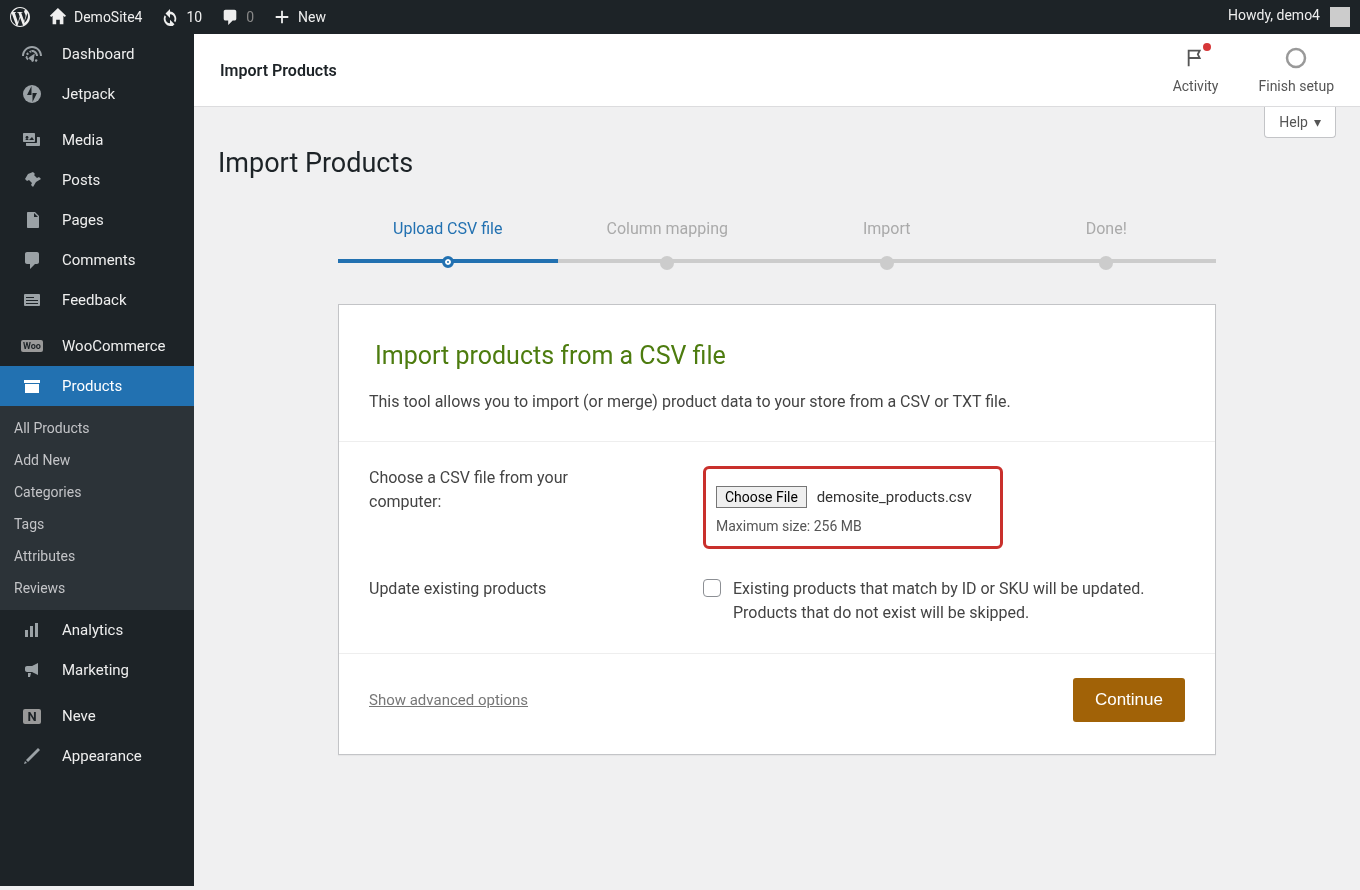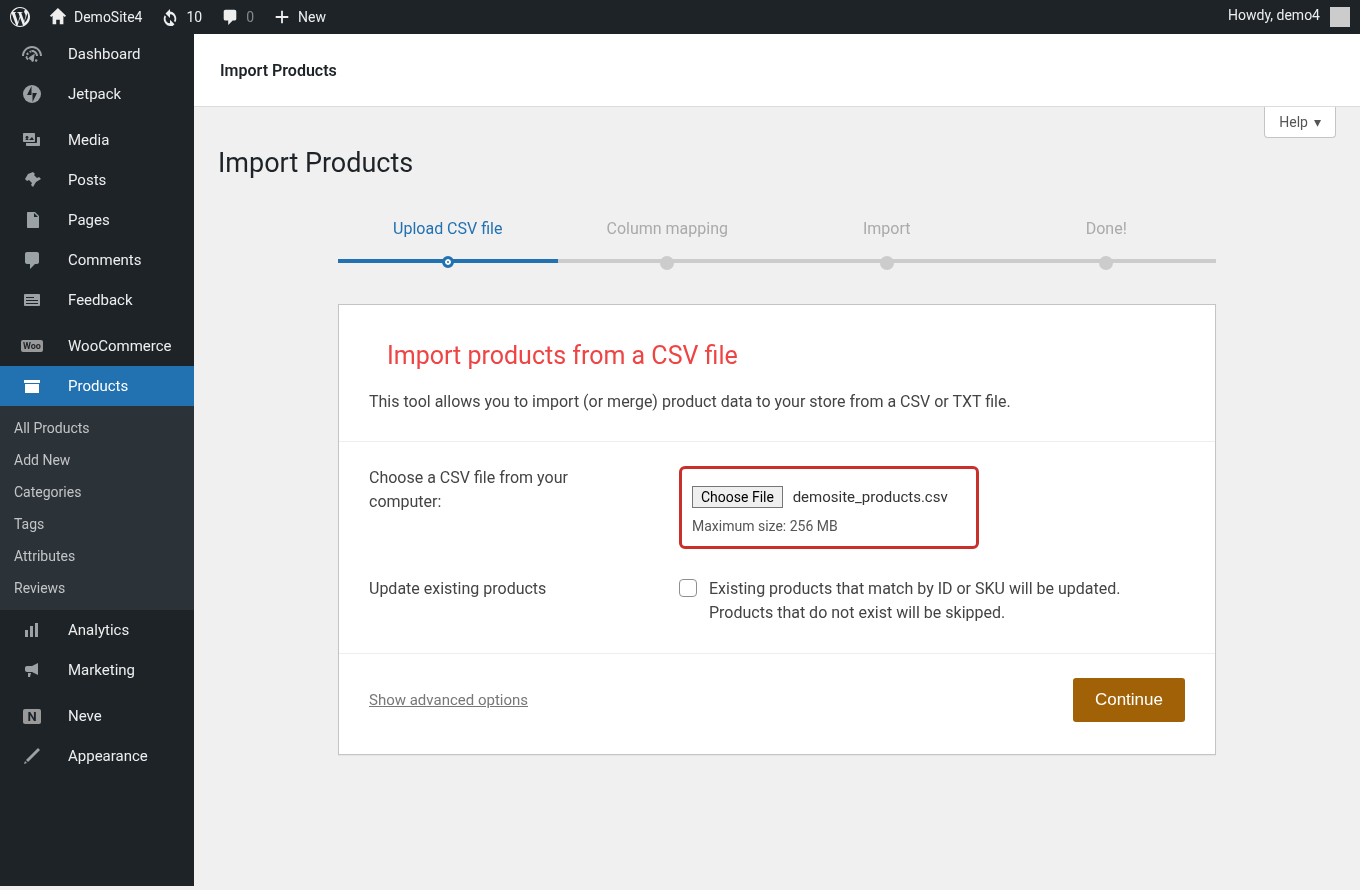--- a/index.html
+++ b/index.html
@@ -9,21 +9,21 @@
 .topbar { height: 34px; background: #1d2327; color: #c3c4c7; display: flex; align-items: center; padding: 0 10px; font-size: 14px; }
 .topbar-left { display: flex; align-items: center; gap: 18px; }
 .topbar-item { display: flex; align-items: center; gap: 6px; cursor: pointer; color: #eee; }
 .topbar-icon { width: 20px; height: 20px; display: inline-flex; align-items: center; justify-content: center; }
 .topbar-right { margin-left: auto; display: flex; gap: 10px; color: #eee; }
 .avatar { width: 20px; height: 20px; background: #ccc; }
 
 
 .layout { display: flex; height: calc(100% - 38px); }
 .sidebar { width: 194px; background: #1d2327; color: #fff; font-size: 15px; overflow-y: auto; }
-.side-item { display: flex; align-items: center; gap: 16px; padding: 10px 12px; cursor: pointer; color: #eee; }
+.side-item { display: flex; align-items: center; gap: 10px; padding: 10px 12px; cursor: pointer; color: #eee; }
 .side-item.active { background: #2271b1; color: #fff; position: relative; }
 .side-item.active::after { content: ""; position: absolute; right: -8px; top: 50%; transform: translateY(-50%); border: 8px solid transparent; border-right-color: #f0f0f1; }
 .side-icon { width: 40px; height: 20px; display: inline-flex; align-items: center; justify-content: center; color: rgba(240,246,252,0.6); }
 .side-item.active .side-icon { color: #fff; }
 .side-sub { background: #2c3338; padding: 6px 0; }
 .side-sub-item { padding: 8px 14px; color: #c3c4c7; cursor: pointer; font-size: 14px; }
 .side-gap { height: 6px; }
 
 
 .main { flex: 1; display: flex; flex-direction: column; overflow-y: auto; background: #f0f0f1; }
@@ -45,25 +45,25 @@
 .step { text-align: center; flex: 1; position: relative; }
 .step-label { font-size: 16px; color: #aaa; margin-bottom: 18px; }
 .step.active .step-label { color: #2271b1; }
 .step-dot { width: 14px; height: 14px; border-radius: 50%; background: #ccc; margin: 0 auto; position: relative; z-index: 2; }
 .step.active .step-dot { background: #2271b1; border: 3px solid #2271b1; width: 12px; height: 12px; box-shadow: inset 0 0 0 2px #fff; }
 .steps-line { position: absolute; height: 4px; background: #ccc; top: 40px; left: 0; right: 0; z-index: 1; }
 .steps-line-fill { position: absolute; height: 4px; background: #2271b1; top: 40px; left: 0; width: 25%; z-index: 1; }
 
 
 .card { background: #fff; margin: 0 120px; padding: 30px 30px; border: 1px solid #c3c4c7; box-shadow: 0 1px 1px rgba(0,0,0,.04); }
-.card h2 { font-size: 25px; font-weight: 400; margin: 6px 18px 22px; color: #ef4444; }
+.card h2 { font-size: 25px; font-weight: 400; margin: 6px 6px 22px; color: #4d7c0f; }
 .card .desc { font-size: 16px; color: #444; margin-bottom: 30px; }
 .card hr { border: none; border-top: 1px solid #eee; margin: 0 -30px 24px; }
 
-.form-row { display: flex; align-items: flex-start; gap: 50px; margin-bottom: 28px; }
+.form-row { display: flex; align-items: flex-start; gap: 74px; margin-bottom: 28px; }
 .form-label { width: 260px; font-size: 16px; color: #444; line-height: 1.5; }
 .form-value { flex: 1; font-size: 15px; color: #333; }
 
 .highlight-box { border: 3px solid #c9302c; border-radius: 6px; padding: 17px 10px 12px; display: inline-block; min-width: 300px; }
 .file-btn { border: 1px solid #767676; background: #efefef; padding: 2px 8px; font-size: 14px; cursor: pointer; font-family: inherit; }
 .file-name { margin-left: 6px; font-size: 15px; }
 .max-size { font-size: 14px; color: #555; margin-top: 10px; }
 
 .chk-row { display: flex; align-items: flex-start; gap: 12px; }
 .chk { width: 18px; height: 18px; border: 1px solid #8c8f94; border-radius: 4px; cursor: pointer; flex-shrink: 0; margin-top: 2px; }
@@ -239,20 +239,39 @@
             <path d="M4 14l4-4 8-8 2 2-8 8-4 4-2-2zm-2 4l3-1-2-2-1 3z"></path>
           </svg>
         </span>
         <span>Appearance</span>
       </div>
   </div>
 
   <div class="main">
     <div class="main-header">
       <span class="main-header-title">Import Products</span>
+      <div class="main-header-actions">
+        <div class="hdr-act">
+          <span class="hdr-act-icon">
+            <svg viewBox="0 0 24 24" width="22" height="22" fill="none" stroke="#555" stroke-width="2">
+                <path d="M4 21V4h12l-2 4 2 4H4"></path>
+              </svg>
+            <span class="red-dot"></span>
+          </span>
+          <span>Activity</span>
+        </div>
+        <div class="hdr-act">
+          <span class="hdr-act-icon">
+            <svg viewBox="0 0 24 24" width="24" height="24" fill="none" stroke="#999" stroke-width="2.5">
+                <circle cx="12" cy="12" r="9"></circle>
+              </svg>
+          </span>
+          <span>Finish setup</span>
+        </div>
+      </div>
     </div>
 
     <div class="help-row">
       <div class="help-tab">
         <span>Help</span>
         <span>▾</span>
       </div>
     </div>
 
     <div class="page-body">

